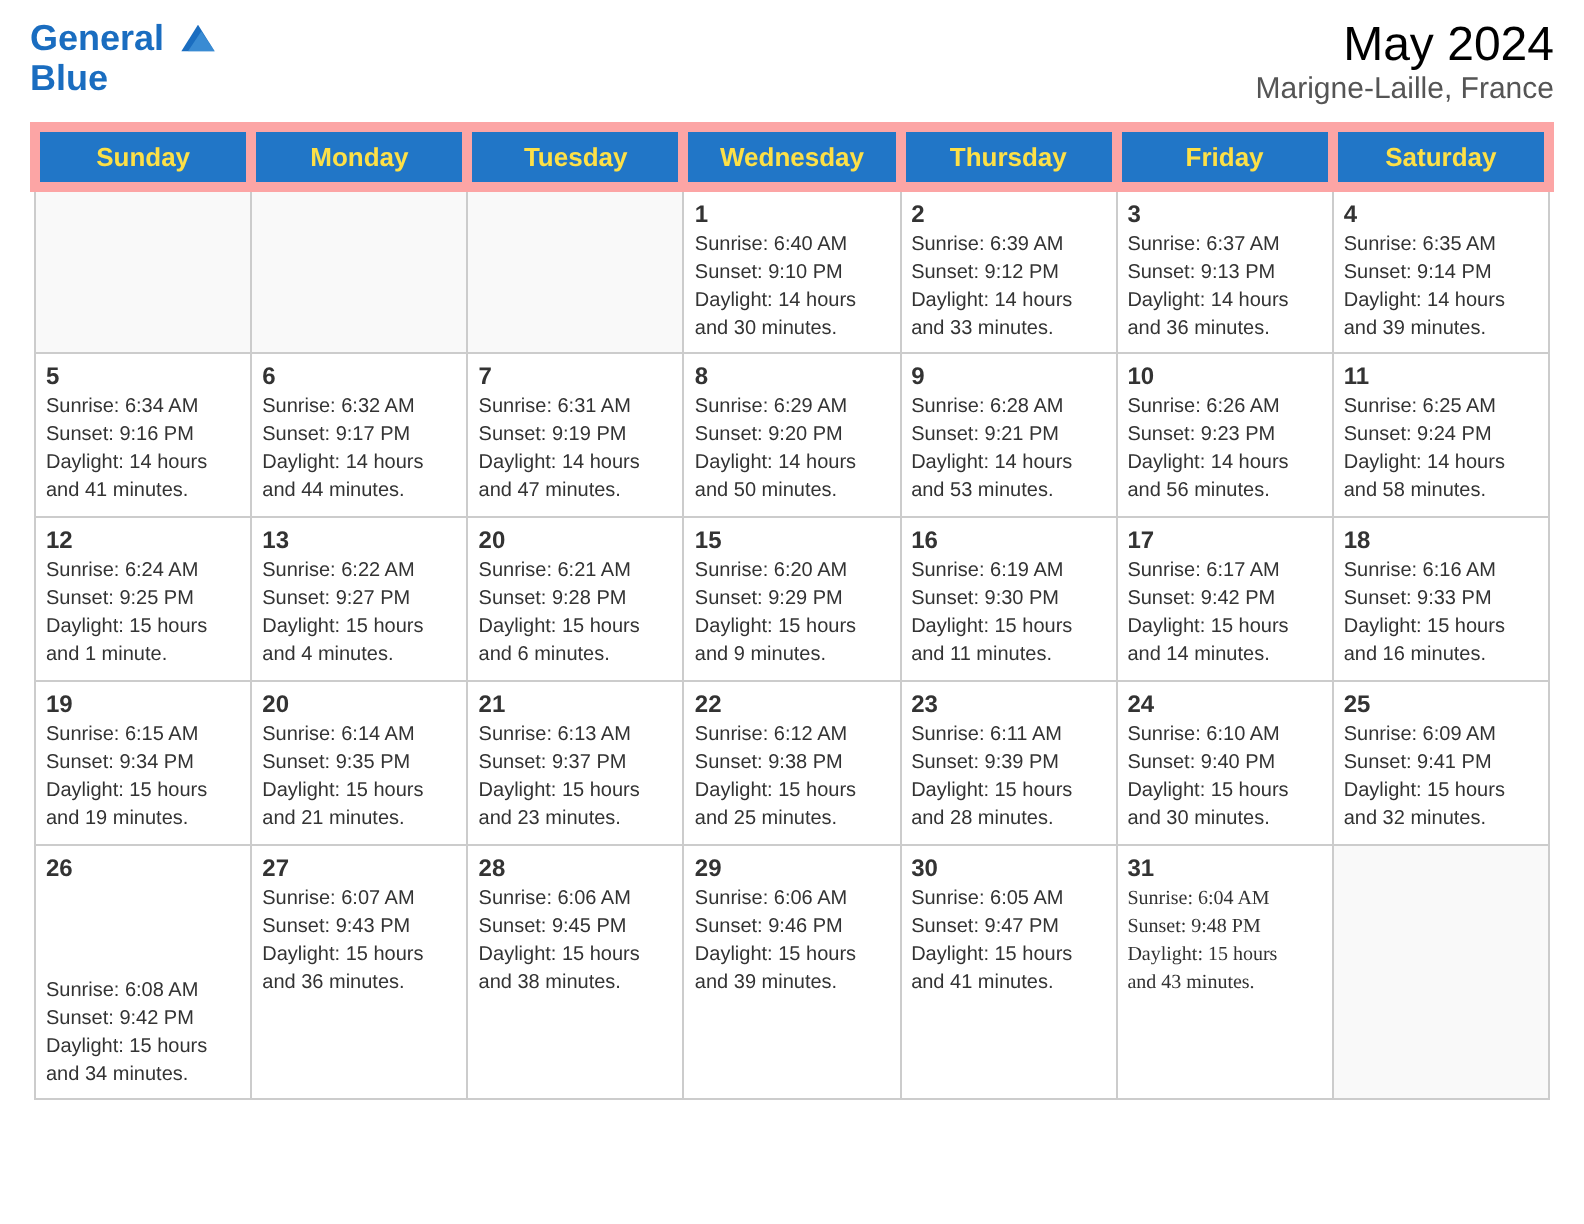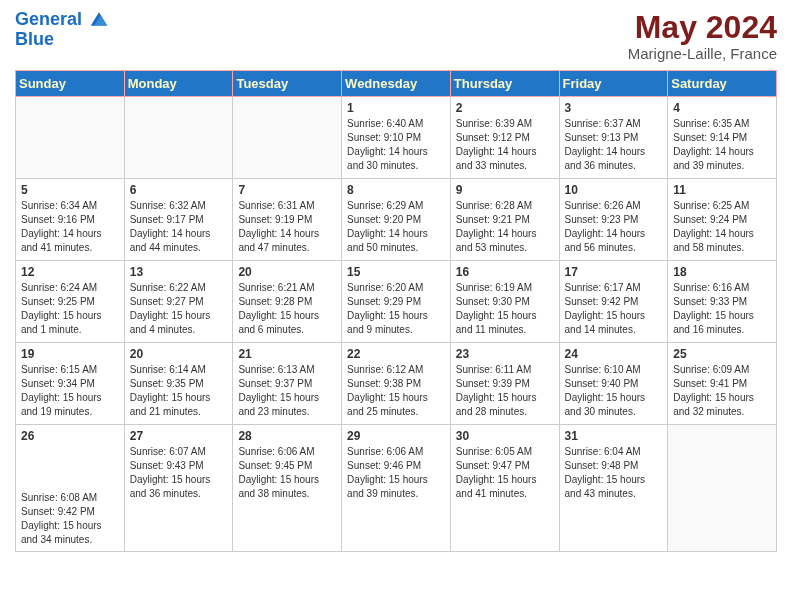--- a/index.html
+++ b/index.html
@@ -39,42 +39,42 @@
     .logo-icon {
       width: 20px;
       height: 20px;
       margin-left: 2px;
       margin-top: -2px;
     }
     .title-block {
       text-align: right;
     }
     .cal-title {
-      font-size: 32px;
-      font-weight: bold;
-      color: #7f1d1d;
+      font-size: 24px;
+      font-weight: normal;
+      color: #000000;
       line-height: 1.1;
     }
     .cal-subtitle {
       font-size: 15px;
       color: #555;
     }
     .calendar {
       width: 100%;
       border-collapse: collapse;
       table-layout: fixed;
     }
     .calendar th {
       background: #2176c7;
-      color: #fef9c3;
-      text-align: left;
+      color: #fde047;
+      text-align: center;
       padding: 5px 3px;
       font-size: 13px;
       font-weight: bold;
-      border: 1px solid #fca5a5;
+      border: 5px solid #fca5a5;
     }
     .calendar td {
       border: 1px solid #ccc;
       vertical-align: top;
       padding: 4px 5px;
       font-size: 10.5px;
       color: #333;
       background: #fff;
       height: 82px;
     }
@@ -347,21 +347,21 @@
           </td>
           <td>
             <span class="day-num">30</span>
             <div class="day-info" style="white-space: pre-line;">Sunrise: 6:05 AM
 Sunset: 9:47 PM
 Daylight: 15 hours
 and 41 minutes.</div>
           </td>
           <td>
             <span class="day-num">31</span>
-            <div class="day-info" style="white-space: pre-line;">Sunrise: 6:04 AM
+            <div class="day-info" style="white-space: pre-line; font-family: Liberation Serif, serif;">Sunrise: 6:04 AM
 Sunset: 9:48 PM
 Daylight: 15 hours
 and 43 minutes.</div>
           </td>
           <td class="empty"></td>
         </tr>
       </tbody>
   </table>
 </div>
 

